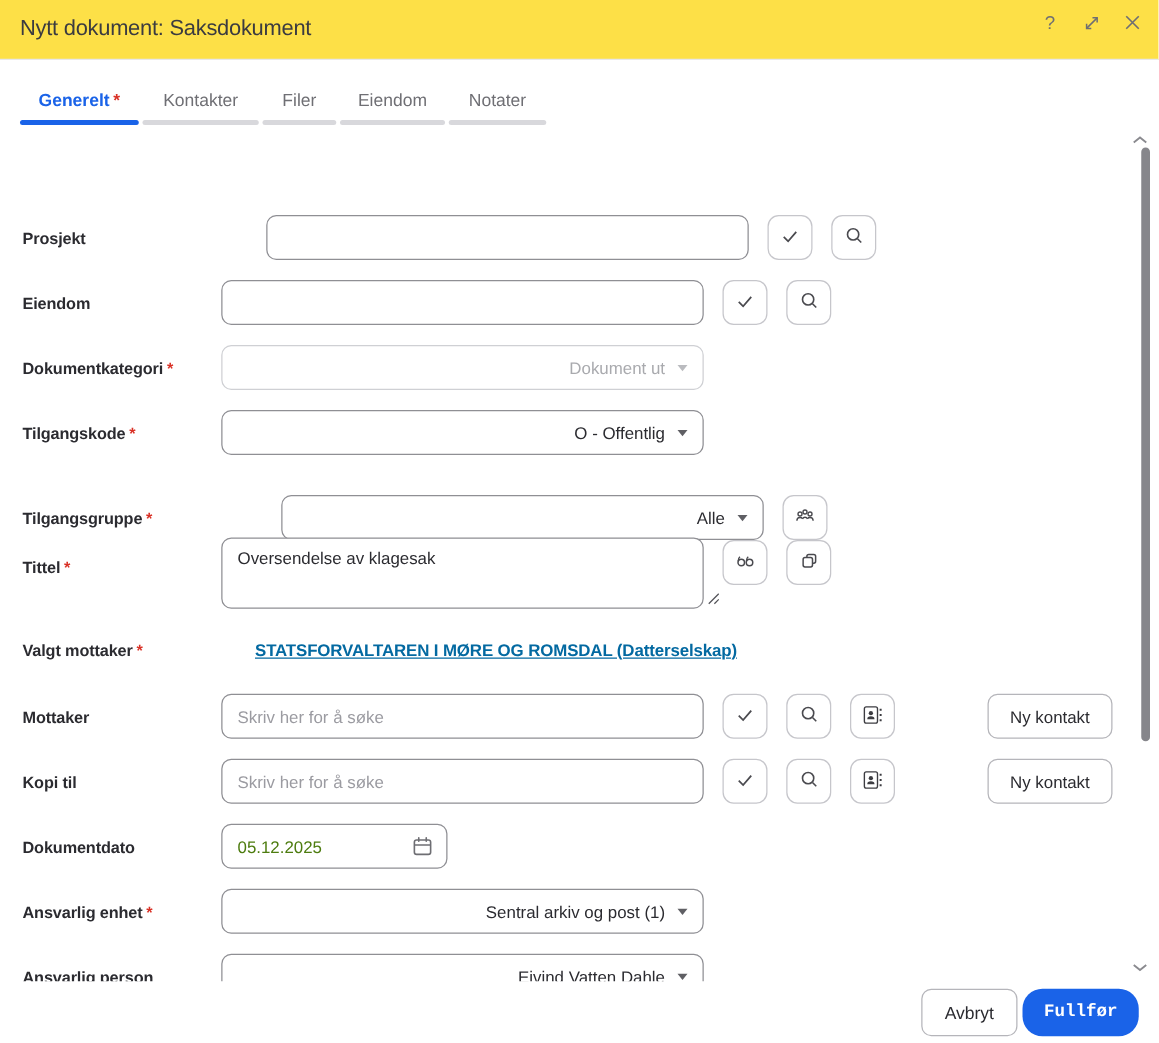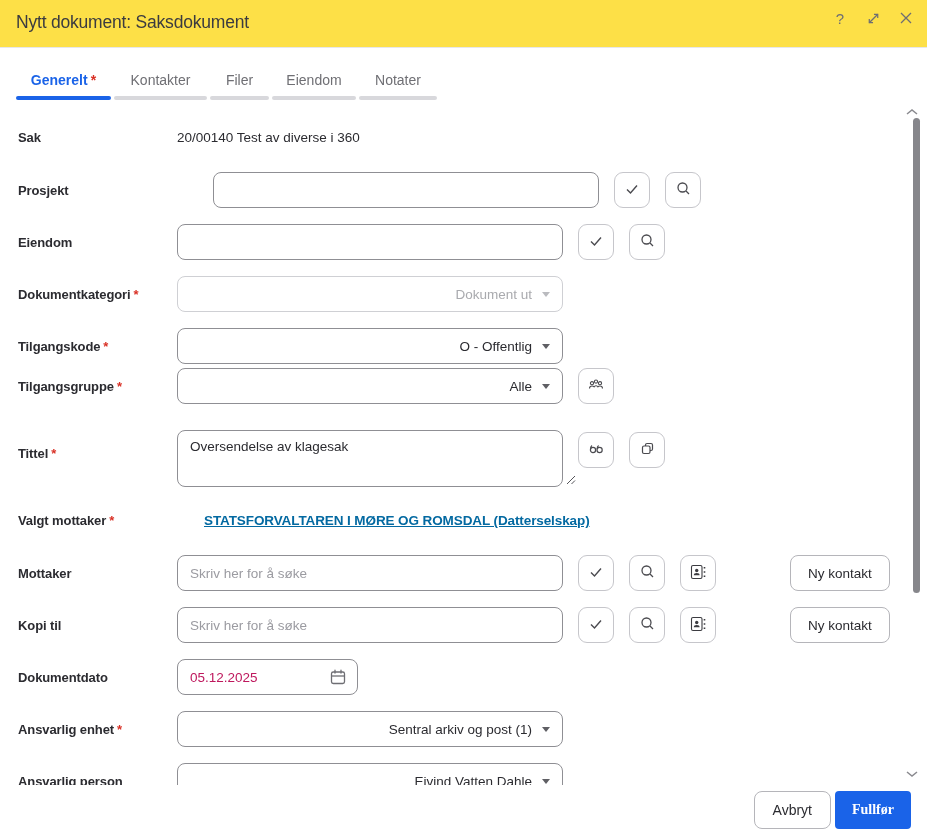--- a/index.html
+++ b/index.html
@@ -55,31 +55,31 @@
 
   .link { font-size:13.5px; font-weight:bold; color:#0369a1; text-decoration:underline; letter-spacing:-0.1px; }
 
   .btn-outline { height:36px; padding:0 17px; border:1px solid #b5b5ba; border-radius:8px; background:#fff;
                  font-size:13.5px; color:#2b2b30; cursor:pointer; white-space:nowrap;
                  font-family:"Liberation Sans", sans-serif; }
   .push { margin-left:59px; }
 
   .date-wrap { position:relative; width:181px; }
   .date-input { width:181px; height:36px; border:1px solid #8f8f94; border-radius:8px;
-                padding:0 40px 0 12px; font-size:13.5px; color:#be185d; outline:none;
+                padding:0 40px 0 12px; font-size:13.5px; color:#4d7c0f; outline:none;
                 font-family:"Liberation Sans", sans-serif; }
   .cal-icon { position:absolute; right:10px; top:8px; cursor:pointer; }
 
   
   .footer { position:absolute; left:0; right:0; bottom:0; height:49px; background:#fff; z-index:5; }
   .footer-buttons { position:absolute; right:16px; top:6px; display:flex; gap:4px; }
   .btn-cancel { height:38px; padding:0 18px; border:1px solid #b5b5ba; border-radius:8px; background:#fff;
                 font-size:14px; color:#2b2b30; cursor:pointer; font-family:"Liberation Sans", sans-serif; }
-  .btn-primary { height:38px; padding:0 17px; border:none; border-radius:4px; background:#1a63e8;
-                 color:#fff; font-size:14px; font-weight:bold; cursor:pointer; font-family:Liberation Serif, serif; }
+  .btn-primary { height:38px; padding:0 17px; border:none; border-radius:16px; background:#1a63e8;
+                 color:#fff; font-size:14px; font-weight:bold; cursor:pointer; font-family:Liberation Mono, monospace; }
 
   
   .scroll-thumb { position:absolute; right:7px; top:118px; width:7px; height:475px; border-radius:4px;
                   background:#86868b; z-index:6; cursor:pointer; }
   .scroll-chevron { position:absolute; right:8px; z-index:6; cursor:pointer; background:none; border:none; padding:0; }
   .chev-up { top:104px; } .chev-down { top:766px; }
 </style>
 </head>
 <body>
 
@@ -120,24 +120,20 @@
     <div class="tab">
       <div class="tab-label">Eiendom</div>
       <div class="tab-bar"></div>
     </div>
     <div class="tab">
       <div class="tab-label">Notater</div>
       <div class="tab-bar"></div>
     </div>
   </div>
 
-  <div class="row" style="top:130px;">
-    <div class="flabel">Sak</div>
-    <div class="static-value">20/00140 Test av diverse i 360</div>
-  </div>
 
   <div class="row" style="top:172px;gap:36px;">
     <div class="flabel">Prosjekt</div>
     <div class="controls">
       <input class="text-input" type="text" style="">
       <button class="icon-btn">
         <span><svg width="16" height="16" viewBox="0 0 16 16" fill="none" stroke="#4a4a4f" stroke-width="1.4">
               <path d="M3 8.5 L6.5 12 L13 4.5"></path>
             </svg></span>
       </button>
@@ -181,21 +177,21 @@
   <div class="row" style="top:328px;">
     <div class="flabel"><span>Tilgangskode</span><span class="req">*</span></div>
     <div class="controls">
       <div class="select">
         <span>O - Offentlig</span>
         <span class="caret"></span>
       </div>
     </div>
   </div>
 
-  <div class="row" style="top:368px;">
+  <div class="row" style="top:396px;gap:48px;">
     <div class="flabel"><span>Tilgangsgruppe</span><span class="req">*</span></div>
     <div class="controls">
       <div class="select">
         <span>Alle</span>
         <span class="caret"></span>
       </div>
       <button class="icon-btn">
         <span>
           <svg width="20" height="20" viewBox="0 0 20 20" fill="none" stroke="#4a4a4f" stroke-width="1.1">
             <circle cx="6" cy="8.2" r="1.6"></circle>

